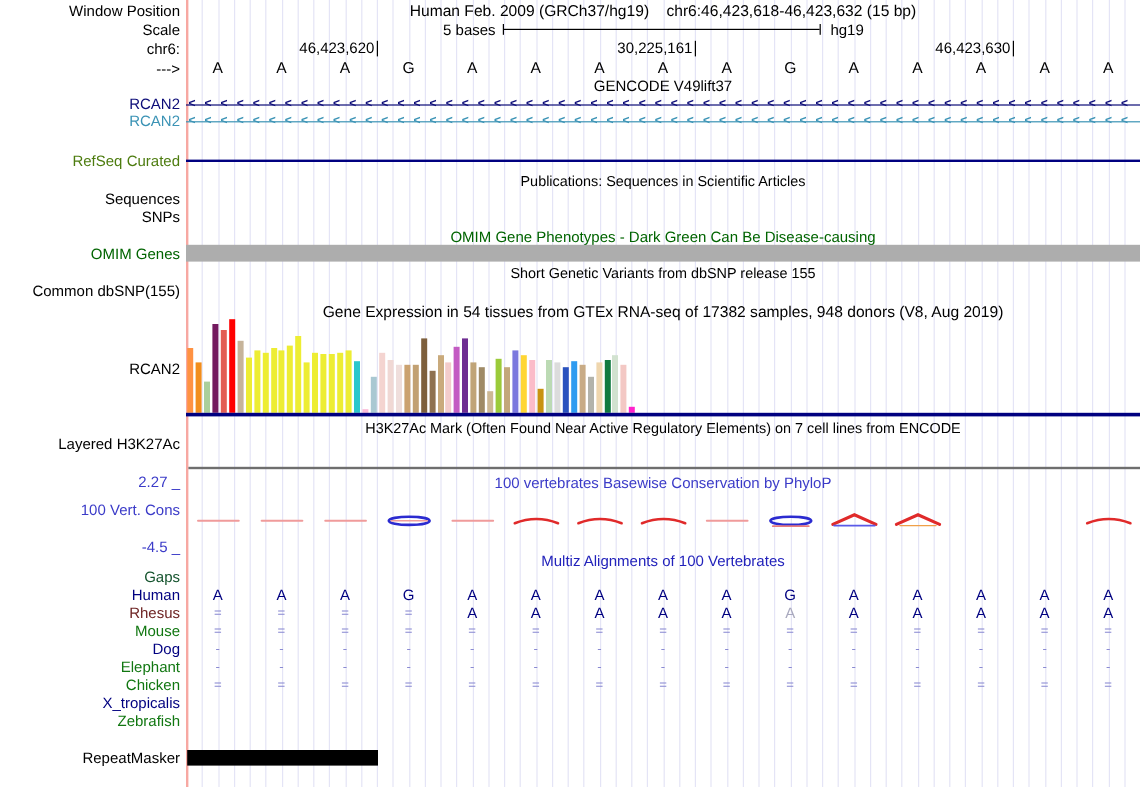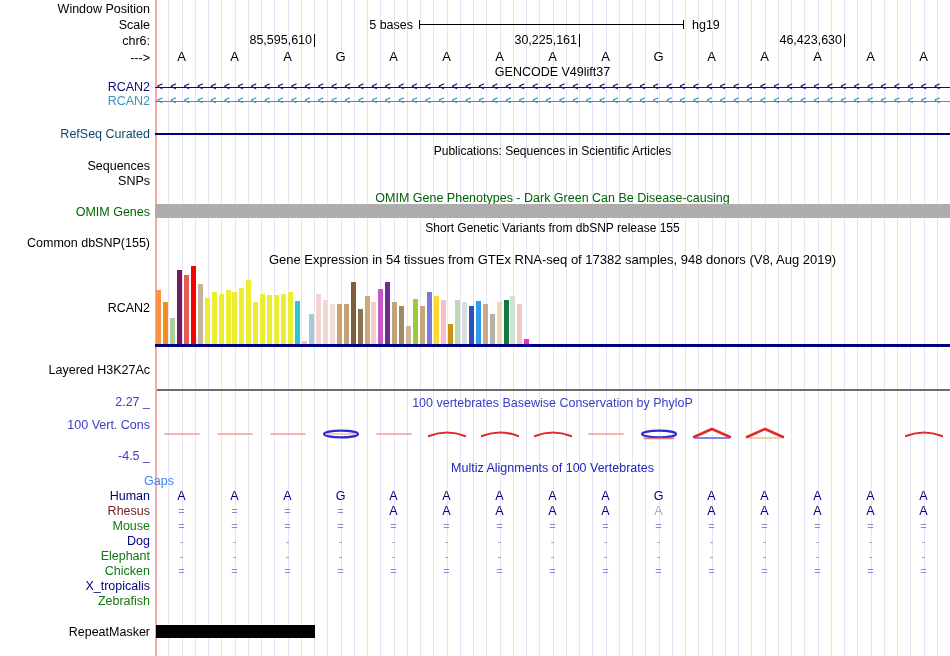--- a/index.html
+++ b/index.html
@@ -2,21 +2,21 @@
 <html><head>
 <meta charset="utf-8">
 <style>
   html,body{margin:0;padding:0;background:#fff;}
   #browser{position:relative;width:950px;height:656px;background:#fff;
            font-family:"Liberation Sans",sans-serif;color:#000;overflow:hidden;}
   .vline{position:absolute;top:0;bottom:0;width:1px;background:#E4E4F6;}
   #pinkline{position:absolute;left:155px;top:0;bottom:0;width:1.5px;background:#F7A8A2;}
   .glabel{position:absolute;left:0;width:150px;text-align:right;font-size:12.5px;line-height:14px;white-space:nowrap;}
   .ctitle{position:absolute;left:155px;width:795px;text-align:center;font-size:12.5px;line-height:14px;white-space:nowrap;}
-  .navy{color:#0c4a6e;}
+  .navy{color:#4d7c0f;}
   .green{color:#006400;}
   .blue{color:#3B3BC8;}
   .gene-row{position:absolute;left:155px;width:795px;height:12px;}
   .gene-line{position:absolute;left:0;right:0;top:5.5px;height:1.5px;}
   .gene-arrow{position:absolute;top:-1px;font-size:10px;font-weight:bold;line-height:13px;}
   .basecell{position:absolute;top:0;width:53px;text-align:center;font-size:13px;line-height:14px;}
   .coordlab{position:absolute;top:0;width:90px;text-align:right;font-size:12.5px;line-height:13px;}
   .coordtick{position:absolute;top:0;width:1px;height:13px;background:#000;}
   #scale-line{position:absolute;left:419px;top:20px;width:263px;height:9px;
               border-left:1px solid #000;border-right:1px solid #000;}
@@ -94,31 +94,35 @@
       <div class="vline" style="left: 870.5px;"></div>
       <div class="vline" style="left: 883.75px;"></div>
       <div class="vline" style="left: 897px;"></div>
       <div class="vline" style="left: 910.25px;"></div>
       <div class="vline" style="left: 923.5px;"></div>
       <div class="vline" style="left: 936.75px;"></div>
     </div>
   <div id="pinkline"></div>
 
   <div class="glabel" style="top:2px">Window Position</div>
+  <div class="ctitle" style="top:2px;font-size:13px">
+    <span>Human Feb. 2009 (GRCh37/hg19)</span>&nbsp;&nbsp;&nbsp;
+    <span>chr6:46,423,618-46,423,632 (15 bp)</span>
+  </div>
 
   <div class="glabel" style="top:18px">Scale</div>
   <div style="position:absolute;left:155px;top:18px;width:258px;text-align:right;font-size:12.5px">5 bases</div>
   <div id="scale-line">
       <div class="mid"></div>
     </div>
   <div style="position:absolute;left:692px;top:18px;font-size:12.5px">hg19</div>
 
   <div class="glabel" style="top:34px">chr6:</div>
   <div style="position:absolute;left:0;top:34px;width:950px;height:14px">
-      <div class="coordlab" style="left: 222px;">85,595,610</div>
+      <div class="coordlab" style="left: 222px;">46,423,620</div>
       <div class="coordtick" style="left: 314px;"></div>
       <div class="coordlab" style="left: 487px;">30,225,161</div>
       <div class="coordtick" style="left: 579px;"></div>
       <div class="coordlab" style="left: 752px;">46,423,630</div>
       <div class="coordtick" style="left: 844px;"></div>
     </div>
 
   <div class="glabel" style="top:51px">---&gt;</div>
   <div style="position:absolute;left:0;top:50px;width:950px;height:14px">
       <span class="basecell" style="left: 155px;">A</span>
@@ -334,20 +338,21 @@
       <div class="gtexbar" style="left: 326.65px; height: 40px; background: rgb(200, 171, 134);"></div>
       <div class="gtexbar" style="left: 333.6px; height: 30px; background: rgb(179, 179, 171);"></div>
       <div class="gtexbar" style="left: 340.55px; height: 42px; background: rgb(239, 214, 174);"></div>
       <div class="gtexbar" style="left: 347.5px; height: 44px; background: rgb(18, 122, 64);"></div>
       <div class="gtexbar" style="left: 354.45px; height: 48px; background: rgb(210, 226, 208);"></div>
       <div class="gtexbar" style="left: 361.4px; height: 40px; background: rgb(243, 200, 196);"></div>
       <div class="gtexbar" style="left: 368.35px; height: 5px; background: rgb(255, 34, 204);"></div>
     </div>
   <div class="hbar" style="left:155px;width:795px;top:344px;height:3px;background:#000080"></div>
 
+  <div class="ctitle" style="top:350px;font-size:12px">H3K27Ac Mark (Often Found Near Active Regulatory Elements) on 7 cell lines from ENCODE</div>
   <div class="glabel" style="top:363px">Layered H3K27Ac</div>
   <div class="hbar" style="left:157px;width:793px;top:389px;height:1.5px;background:#6E6E6E"></div>
 
   <div class="glabel blue" style="top:395px">2.27 _</div>
   <div class="ctitle blue" style="top:396px">100 vertebrates Basewise Conservation by PhyloP</div>
   <div class="glabel blue" style="top:418px">100 Vert. Cons</div>
   <div id="cons-marks">
       <svg width="46" height="16" class="consmark" style="left: 158.5px;">
         <path d="M6 8 H40" stroke="#F09B9B" stroke-width="1.6" fill="none" stroke-linecap="round"></path>
       </svg>
@@ -389,21 +394,21 @@
         <path d="M8 12 H38" stroke="#F0A048" stroke-width="1.2" fill="none" stroke-linecap="round"></path>
       </svg>
       <svg width="46" height="16" class="consmark" style="left: 900.5px;">
         <path d="M5 10 Q23 3 41 10" stroke="#E02A2A" stroke-width="2.2" fill="none" stroke-linecap="round"></path>
       </svg>
     </div>
   <div class="glabel blue" style="top:449px">-4.5 _</div>
 
   <div class="ctitle" style="top:461px;color:#2222BB">Multiz Alignments of 100 Vertebrates</div>
 
-  <div class="glabel" style="top: 474px; color: #3b82f6; margin-left: 24px;">Gaps</div>
+  <div class="glabel" style="top: 474px; color: #14532d;">Gaps</div>
   <div class="glabel" style="top: 489px; color: rgb(0, 0, 128);">Human</div>
   <div class="glabel" style="top: 504px; color: rgb(110, 36, 36);">Rhesus</div>
   <div class="glabel" style="top: 519px; color: rgb(17, 119, 17);">Mouse</div>
   <div class="glabel" style="top: 534px; color: rgb(0, 0, 128);">Dog</div>
   <div class="glabel" style="top: 549px; color: rgb(17, 119, 17);">Elephant</div>
   <div class="glabel" style="top: 564px; color: rgb(17, 119, 17);">Chicken</div>
   <div class="glabel" style="top: 579px; color: rgb(0, 0, 128);">X_tropicalis</div>
   <div class="glabel" style="top: 594px; color: rgb(17, 119, 17);">Zebrafish</div>
 
   <div class="align-cells" style="top:474px"></div>

